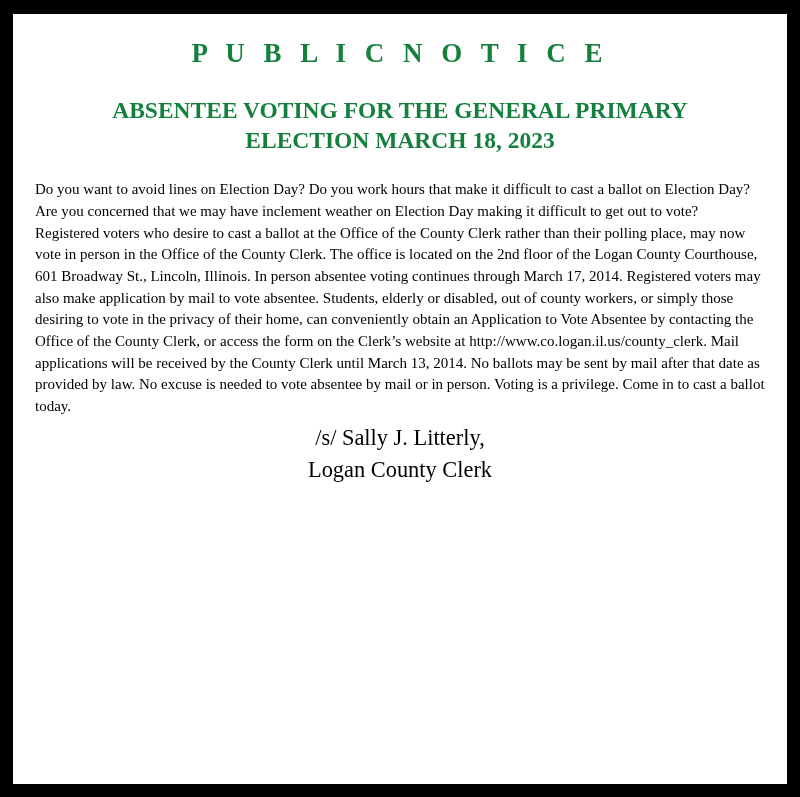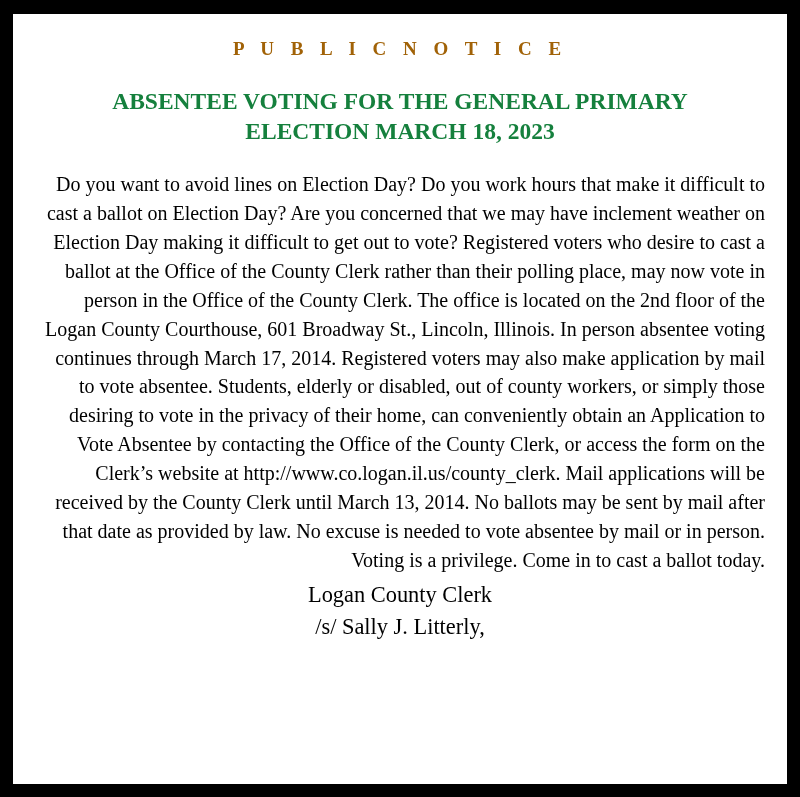--- a/index.html
+++ b/index.html
@@ -23,41 +23,41 @@
   .notice-sheet {
     box-sizing: border-box;
     width: 100%;
     height: 100%;
     background: #ffffff;
     padding: 18px 22px 10px 22px;
     display: block;
   }
   .notice-kicker {
     text-align: center;
-    font-size: 19px;
+    font-size: 27px;
     font-weight: bold;
     letter-spacing: 6px;
-    color: #a16207;
+    color: #15803d;
     margin: 6px 0 26px 0;
     font-family: "Liberation Serif", serif;
   }
   .notice-headline {
     text-align: center;
     font-size: 23.5px;
     font-weight: bold;
     line-height: 1.28;
     color: #15803d;
     margin: 0 auto 24px auto;
     max-width: 700px;
   }
   .notice-body {
-    font-size: 20px;
+    font-size: 15px;
     line-height: 1.445;
     color: #000000;
-    text-align: right;
+    text-align: left;
     margin: 12px 0 4px 0;
   }
   .notice-signature {
     text-align: center;
     font-size: 22.4px;
     line-height: 1.445;
     color: #000000;
     margin-top: 2px;
   }
   .sig-line { display: block; }
@@ -71,18 +71,18 @@
     <div class="notice-kicker">P U B L I C   N O T I C E</div>
 
     <div class="notice-headline">
       <span class="sig-line">ABSENTEE VOTING FOR THE GENERAL PRIMARY</span>
       <span class="sig-line">ELECTION MARCH 18, 2023</span>
     </div>
 
     <p class="notice-body">Do you want to avoid lines on Election Day?  Do you work hours that make it difficult to cast a ballot on Election Day? Are you concerned that we may have inclement weather on Election Day making it difficult to get out to vote? Registered voters who desire to cast a ballot at the Office of the County Clerk rather than their polling place, may now vote in person in the Office of the County Clerk.  The office is located on the 2nd floor of the Logan County Courthouse, 601 Broadway St., Lincoln, Illinois.  In person absentee voting continues through March 17, 2014. Registered voters may also make application by mail to vote absentee. Students, elderly or disabled, out of county workers, or simply those desiring to vote in the privacy of their home, can conveniently obtain an Application to Vote Absentee by contacting the Office of the County Clerk, or access the form on the Clerk’s website at http://www.co.logan.il.us/county_clerk.   Mail applications will be received by the County Clerk until March 13, 2014.  No ballots may be sent by mail after that date as provided by law.  No excuse is needed to vote absentee by mail or in person. Voting is a privilege.  Come in to cast a ballot today.</p>
 
     <div class="notice-signature">
+      <span class="sig-line">/s/ Sally J. Litterly,</span>
       <span class="sig-line">Logan County Clerk</span>
-      <span class="sig-line">/s/ Sally J. Litterly,</span>
     </div>
 
   </div>
 </div>
 
 </body></html>

